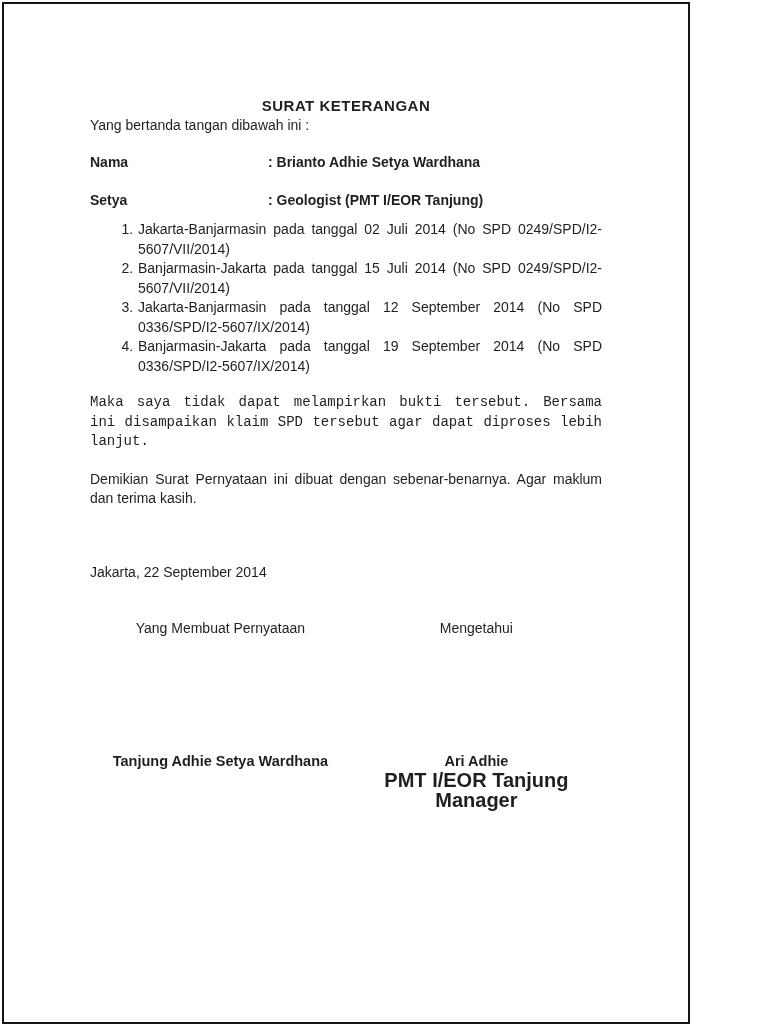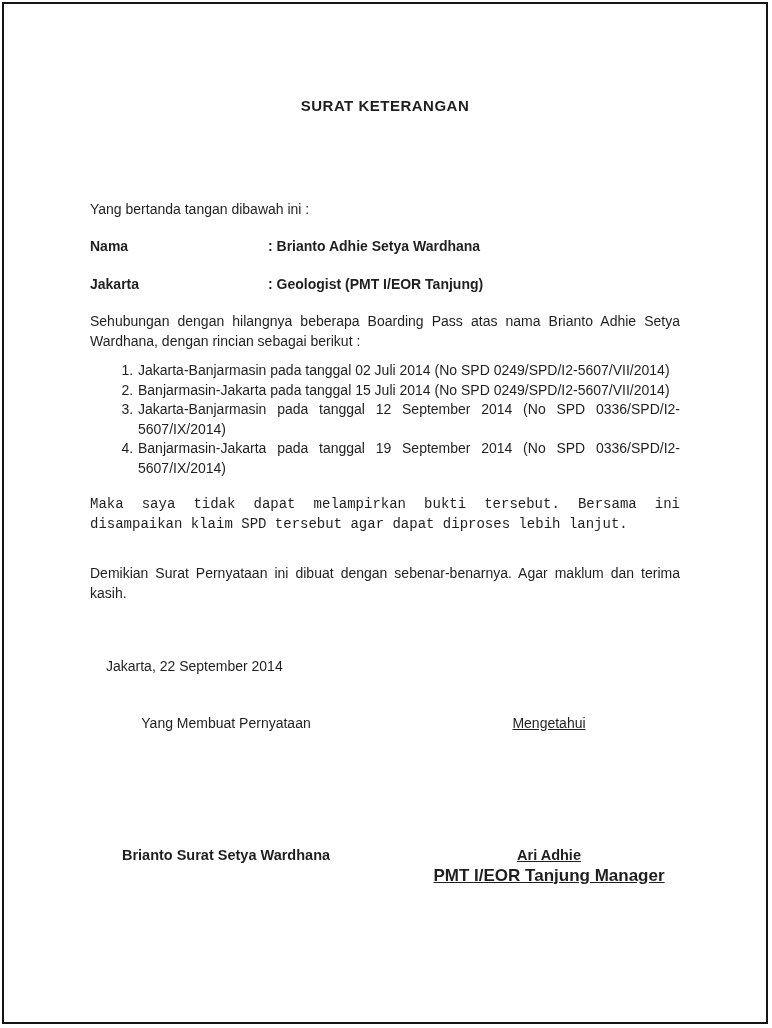--- a/index.html
+++ b/index.html
@@ -11,21 +11,21 @@
     width: 772px;
     height: 1028px;
     background: #ffffff;
     box-sizing: border-box;
     position: relative;
   }
   .page {
     position: absolute;
     left: 2px;
     top: 2px;
-    width: 766px;
+    width: 688px;
     height: 1022px;
     box-sizing: border-box;
     border: 2px solid #141414;
     background: #ffffff;
     font-family: "Liberation Sans", sans-serif;
     color: #1f1f1f;
     overflow: hidden;
   }
   .content {
     padding: 0 86px;
@@ -33,21 +33,20 @@
     line-height: 19.5px;
   }
   .title {
     margin-top: 92px;
     text-align: center;
     font-weight: bold;
     font-size: 15px;
     letter-spacing: 0.5px;
   }
   .opening {
-    margin-top: 84px;
   }
   .id-row {
     display: flex;
     margin-top: 18px;
     font-weight: bold;
     font-size: 14px;
   }
   .id-label {
     width: 178px;
     flex: 0 0 178px;
@@ -67,90 +66,88 @@
     text-align: justify;
     margin: 0;
     padding-left: 1px;
   }
   .p-claim {
     margin-top: 17px;
     text-align: justify;
     font-family: Liberation Mono, monospace;
   }
   .p-closing {
-    margin-top: 30px;
+    margin-top: 18px;
     text-align: justify;
   }
   .dateline {
     margin-top: 54px;
-    margin-left: 16px;
   }
   .sig-row {
     display: flex;
     justify-content: space-between;
     margin-top: 37px;
   }
   .sig-col {
     text-align: center;
   }
   .sig-col.left  { width: 272px; }
-  .sig-col.right { width: 262px; text-decoration: underline; }
+  .sig-col.right { width: 262px; }
   .sig-space {
     height: 113px;
   }
   .sig-name {
     font-weight: bold;
     font-size: 14.5px;
   }
   .sig-title {
     font-weight: bold;
-    font-size: 17px;
+    font-size: 20px;
   }
 </style>
 </head>
 <body>
 
 <div class="canvas">
   <div class="page">
     <div class="content">
 
       <div class="title">SURAT KETERANGAN</div>
 
       <div class="opening">Yang bertanda tangan dibawah ini :</div>
 
       <div class="id-row">
         <div class="id-label">Nama</div>
         <div class="id-value">: Brianto Adhie Setya Wardhana</div>
       </div>
 
       <div class="id-row">
-        <div class="id-label">Jakarta</div>
+        <div class="id-label">Setya</div>
         <div class="id-value">: Geologist (PMT I/EOR Tanjung)</div>
       </div>
 
-      <div class="p-intro">Sehubungan dengan hilangnya beberapa Boarding Pass atas nama Brianto Adhie Setya Wardhana, dengan rincian sebagai berikut :</div>
 
       <ol class="bp-list">
         <li>Jakarta-Banjarmasin pada tanggal 02 Juli 2014 (No SPD 0249/SPD/I2-5607/VII/2014)</li>
         <li>Banjarmasin-Jakarta pada tanggal 15 Juli 2014 (No SPD 0249/SPD/I2-5607/VII/2014)</li>
         <li>Jakarta-Banjarmasin pada tanggal 12 September 2014 (No SPD 0336/SPD/I2-5607/IX/2014)</li>
         <li>Banjarmasin-Jakarta pada tanggal 19 September 2014 (No SPD 0336/SPD/I2-5607/IX/2014)</li>
       </ol>
 
       <div class="p-claim">Maka saya tidak dapat melampirkan bukti tersebut. Bersama ini disampaikan klaim SPD tersebut agar dapat diproses lebih lanjut.</div>
 
       <div class="p-closing">Demikian Surat Pernyataan ini dibuat dengan sebenar-benarnya. Agar maklum dan terima kasih.</div>
 
       <div class="dateline">Jakarta, 22 September 2014</div>
 
       <div class="sig-row">
         <div class="sig-col left">
           <div class="sig-role">Yang Membuat Pernyataan</div>
           <div class="sig-space"></div>
-          <div class="sig-name">Brianto Surat Setya Wardhana</div>
+          <div class="sig-name">Tanjung Adhie Setya Wardhana</div>
         </div>
         <div class="sig-col right">
           <div class="sig-role">Mengetahui</div>
           <div class="sig-space"></div>
           <div class="sig-name">Ari Adhie</div>
           <div class="sig-title">PMT I/EOR Tanjung Manager</div>
         </div>
       </div>
 
     </div>

